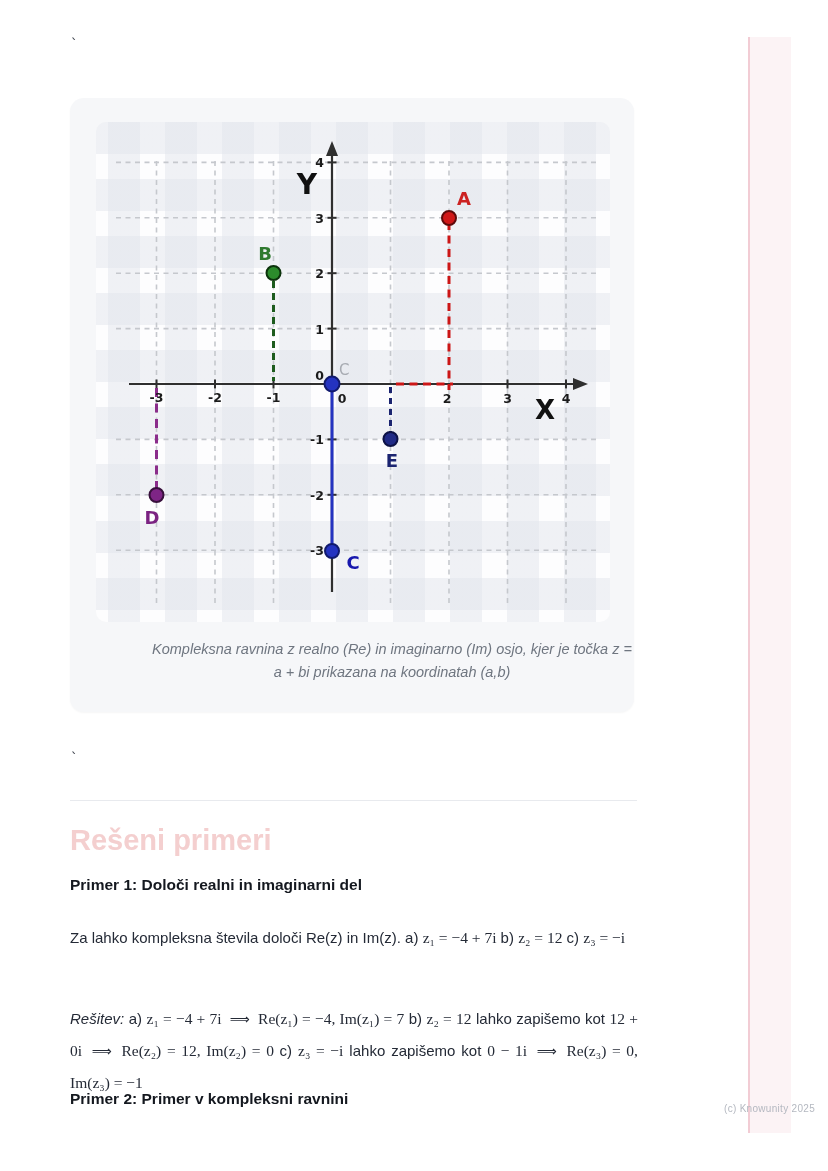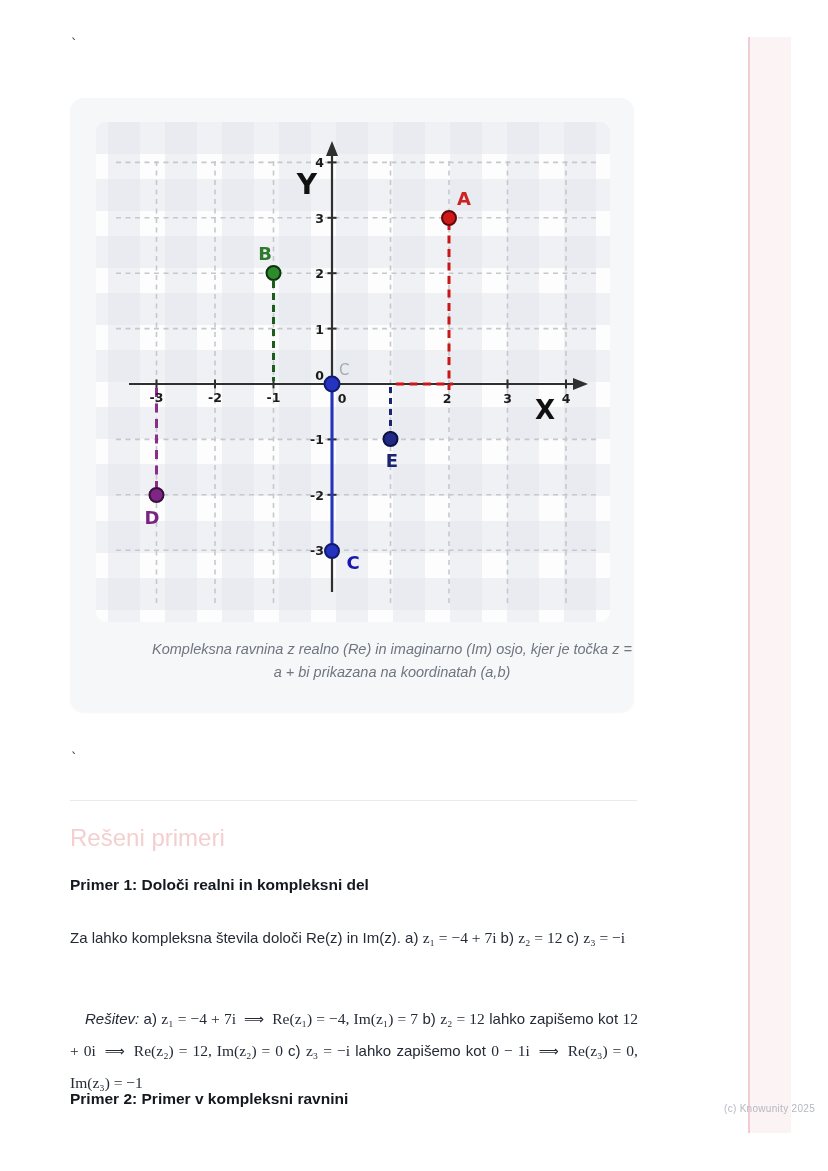--- a/index.html
+++ b/index.html
@@ -15,28 +15,28 @@
         background-color:#fdfdfe;
         background-image:
           repeating-linear-gradient(0deg, transparent 0 12px, rgba(226,229,236,.5) 12px 44px, transparent 44px 57px),
           repeating-linear-gradient(90deg, transparent 0 12px, rgba(226,229,236,.5) 12px 44px, transparent 44px 57px);}
   .plot svg{position:absolute;left:0;top:0;}
   .caption{position:absolute;left:37px;top:540px;width:490px;text-align:center;
            font-style:italic;font-size:14.5px;line-height:1.62;color:#6f7680;margin-left:40px;}
 
   
   .divider{position:absolute;left:70px;top:800px;width:567px;height:0;border-top:1px solid #e8eaee;}
-  .section-heading{position:absolute;left:70px;top:824px;font-size:24px;font-weight:normal;color:#f4cfcf;}
+  .section-heading{position:absolute;left:70px;top:824px;font-size:29px;font-weight:bold;color:#f4cfcf;}
   .example-title{position:absolute;left:70px;font-size:15.5px;font-weight:bold;color:#14181f;}
   .para{position:absolute;left:70px;width:568px;text-align:justify;font-size:15px;color:#242a36;}
   .para.task{top:905px;line-height:35px;}
   .para.solution{top:988px;line-height:31px;}
   .math{font-family:"Liberation Serif","DejaVu Serif",serif;font-size:15.5px;}
   .arrow{font-family:"DejaVu Sans",sans-serif;font-style:normal;font-size:14px;padding:0 4px;}
-  .ital{font-style:italic;margin-left:15px;}
+  .ital{font-style:italic;}
 
   .copyright{position:absolute;left:724px;top:1103px;font-size:10px;color:#b4b8c0;z-index:3;letter-spacing:.3px;}
   .pink-panel{position:absolute;left:750px;top:37px;width:41px;height:1096px;background:#fcf3f5;z-index:1;}
   .pink-line{position:absolute;left:748px;top:37px;width:2px;height:1096px;background:#f2ccd4;z-index:2;}
 
   svg text{font-family:"DejaVu Sans",sans-serif;}
   .tick-lbl{font-size:12.5px;font-weight:bold;fill:#1b1b1b;}
   .axis-letter{font-weight:bold;fill:#111111;}
   .pt-lbl{font-size:18px;font-weight:bold;}
 </style>
@@ -137,21 +137,21 @@
     </div>
     <div class="caption">Kompleksna ravnina z realno (Re) in imaginarno (Im) osjo, kjer je točka z = a + bi prikazana na koordinatah (a,b)</div>
   </div>
 
   <span class="stray-tick" style="left:70px;top:750px;">`</span>
 
   <div class="divider"></div>
 
   <div class="section-heading">Rešeni primeri</div>
 
-  <div class="example-title" style="top:876px;">Primer 1: Določi realni in kompleksni del</div>
+  <div class="example-title" style="top:876px;">Primer 1: Določi realni in imaginarni del</div>
 
   <p class="para task"><span>Za lahko kompleksna števila določi Re(z) in Im(z). a) </span><span class="math">z₁ = −4 + 7i</span><span> b) </span><span class="math">z₂ = 12</span><span> c) </span><span class="math">z₃ = −i</span></p>
 
   <p class="para solution"><span class="ital">Rešitev:</span><span> a) </span><span class="math">z₁ = −4 + 7i </span><span class="arrow">⟹</span><span class="math"> Re(z₁) = −4, Im(z₁) = 7</span><span> b) </span><span class="math">z₂ = 12</span><span> lahko zapišemo kot </span><span class="math">12 + 0i </span><span class="arrow">⟹</span><span class="math"> Re(z₂) = 12, Im(z₂) = 0 </span><span> c) </span><span class="math">z₃ = −i</span><span> lahko zapišemo kot </span><span class="math">0 − 1i </span><span class="arrow">⟹</span><span class="math"> Re(z₃) = 0, Im(z₃) = −1</span></p>
 
   <div class="example-title" style="top:1090px;">Primer 2: Primer v kompleksni ravnini</div>
 
   <div class="copyright">(c) Knowunity 2025</div>
   <div class="pink-panel"></div>
   <div class="pink-line"></div>

